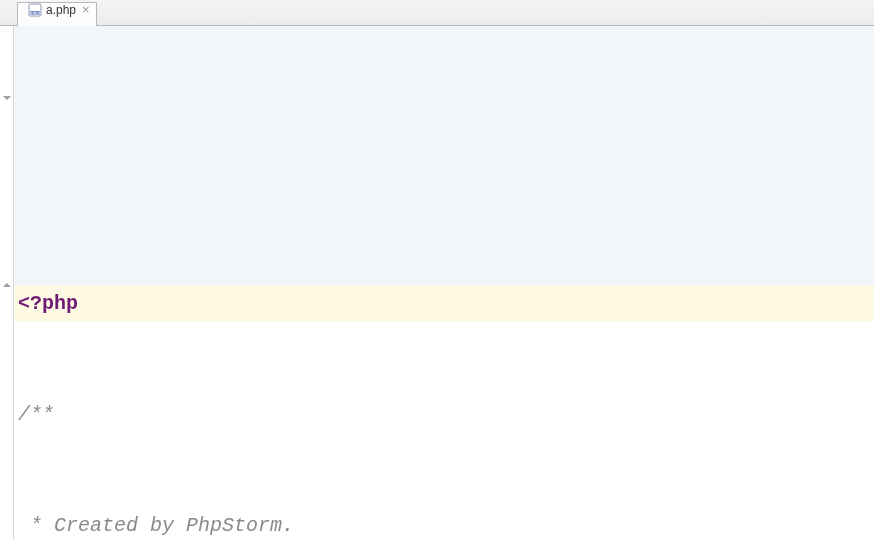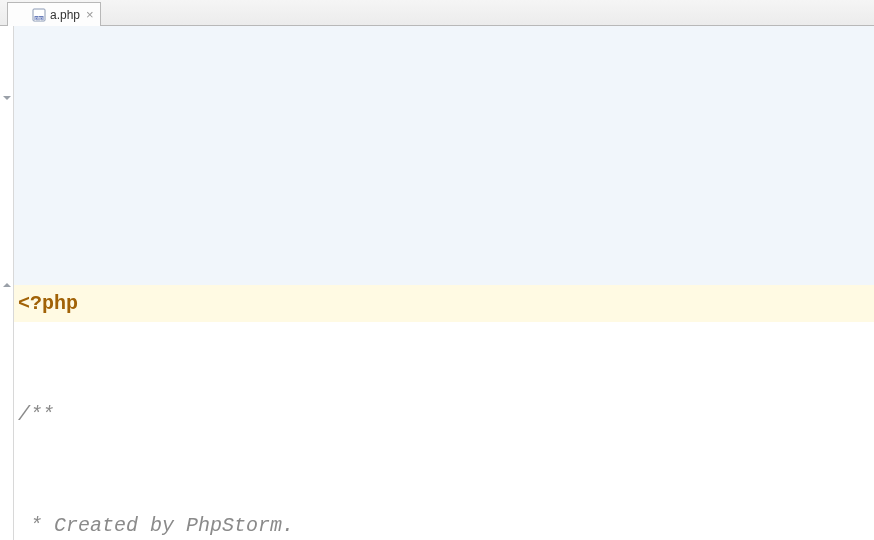--- a/index.html
+++ b/index.html
@@ -12,29 +12,28 @@
     }
     .tab-bar {
       height: 26px;
       background: linear-gradient(to bottom, #f5f5f5, #ececec);
       border-bottom: 1px solid #b8b8b8;
       display: flex;
       align-items: flex-end;
     }
     .tab {
       display: flex;
-      align-items: center;
       height: 24px;
       background: #fdfdfd;
       border: 1px solid #b8b8b8;
       border-bottom: none;
-      padding: 0 6px 0 24px;
+      padding: 0 6px 0 10px;
       font-size: 12px;
       color: #333;
-      margin-left: 7px;
+      margin-left: 17px;
       position: relative;
       top: 1px;
     }
     .tab-icon {
       width: 14px;
       height: 14px;
       margin-right: 4px;
       flex-shrink: 0;
     }
     .tab-close {
@@ -85,21 +84,21 @@
       position: absolute;
       left: 0;
       right: 0;
       background: #fffae3;
     }
     .code-lines {
       position: relative;
       padding-left: 4px;
     }
     .line { height: 37px; }
-    .tok-tag { color: #a16207; font-weight: bold; }
+    .tok-tag { color: #701a75; font-weight: bold; }
     .tok-comment { color: #8a8a8a; font-style: italic; }
   </style>
 </head>
 <body>
 
 <div class="tab-bar">
   <div class="tab">
     <span class="tab-icon">
       <svg width="14" height="14" viewBox="0 0 14 14">
         <rect x="1" y="1" width="12" height="12" rx="1" fill="#fff" stroke="#8a99b4" stroke-width="1"></rect>

